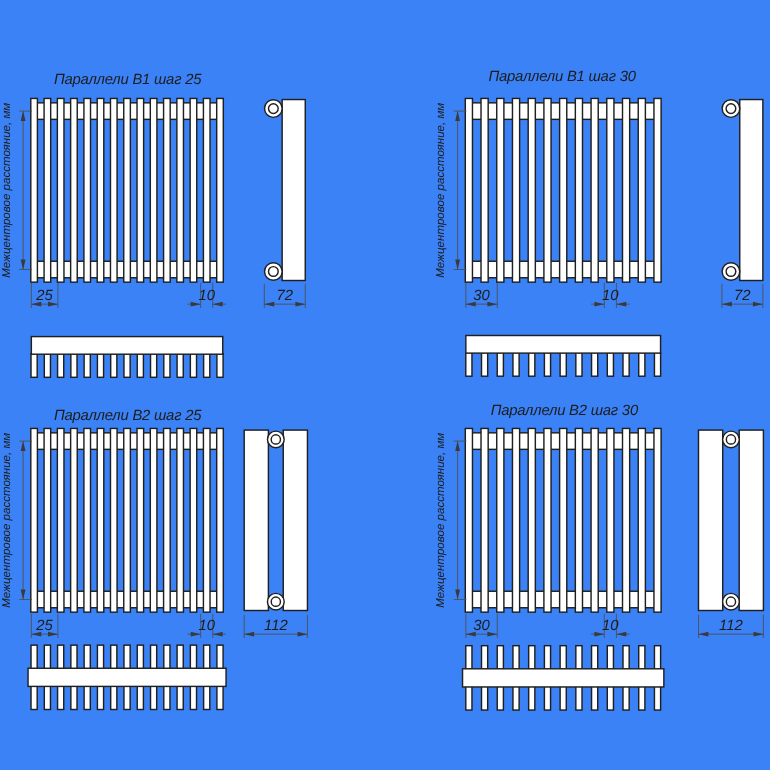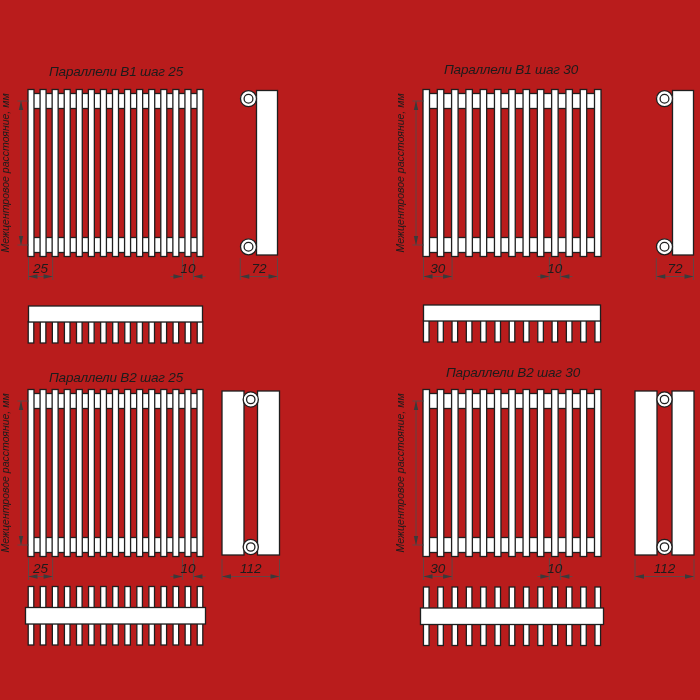--- a/index.html
+++ b/index.html
@@ -1,16 +1,16 @@
 <!DOCTYPE html>
 <html><head>
 <meta charset="utf-8">
 <style>
   html,body{margin:0;padding:0;background:#ffffff;}
-  .page{position:relative;width:700px;height:700px;background:#b91c1c;overflow:hidden;}
+  .page{position:relative;width:700px;height:700px;background:#3b82f6;overflow:hidden;}
   svg{display:block;}
   .obj{fill:#ffffff;stroke:#1f1f1f;stroke-width:1.3;}
   .thin{fill:none;stroke:#4f4f4f;stroke-width:0.8;}
   .arr{fill:#3a3a3a;stroke:none;}
   text{font-family:"Liberation Sans", sans-serif;font-style:italic;fill:#1c1c1c;}
   .title-t{font-size:13.5px;letter-spacing:-0.2px;}
   .dim-t{font-size:13.5px;}
   .axis-t{font-size:10.5px;}
 </style>
 </head>

